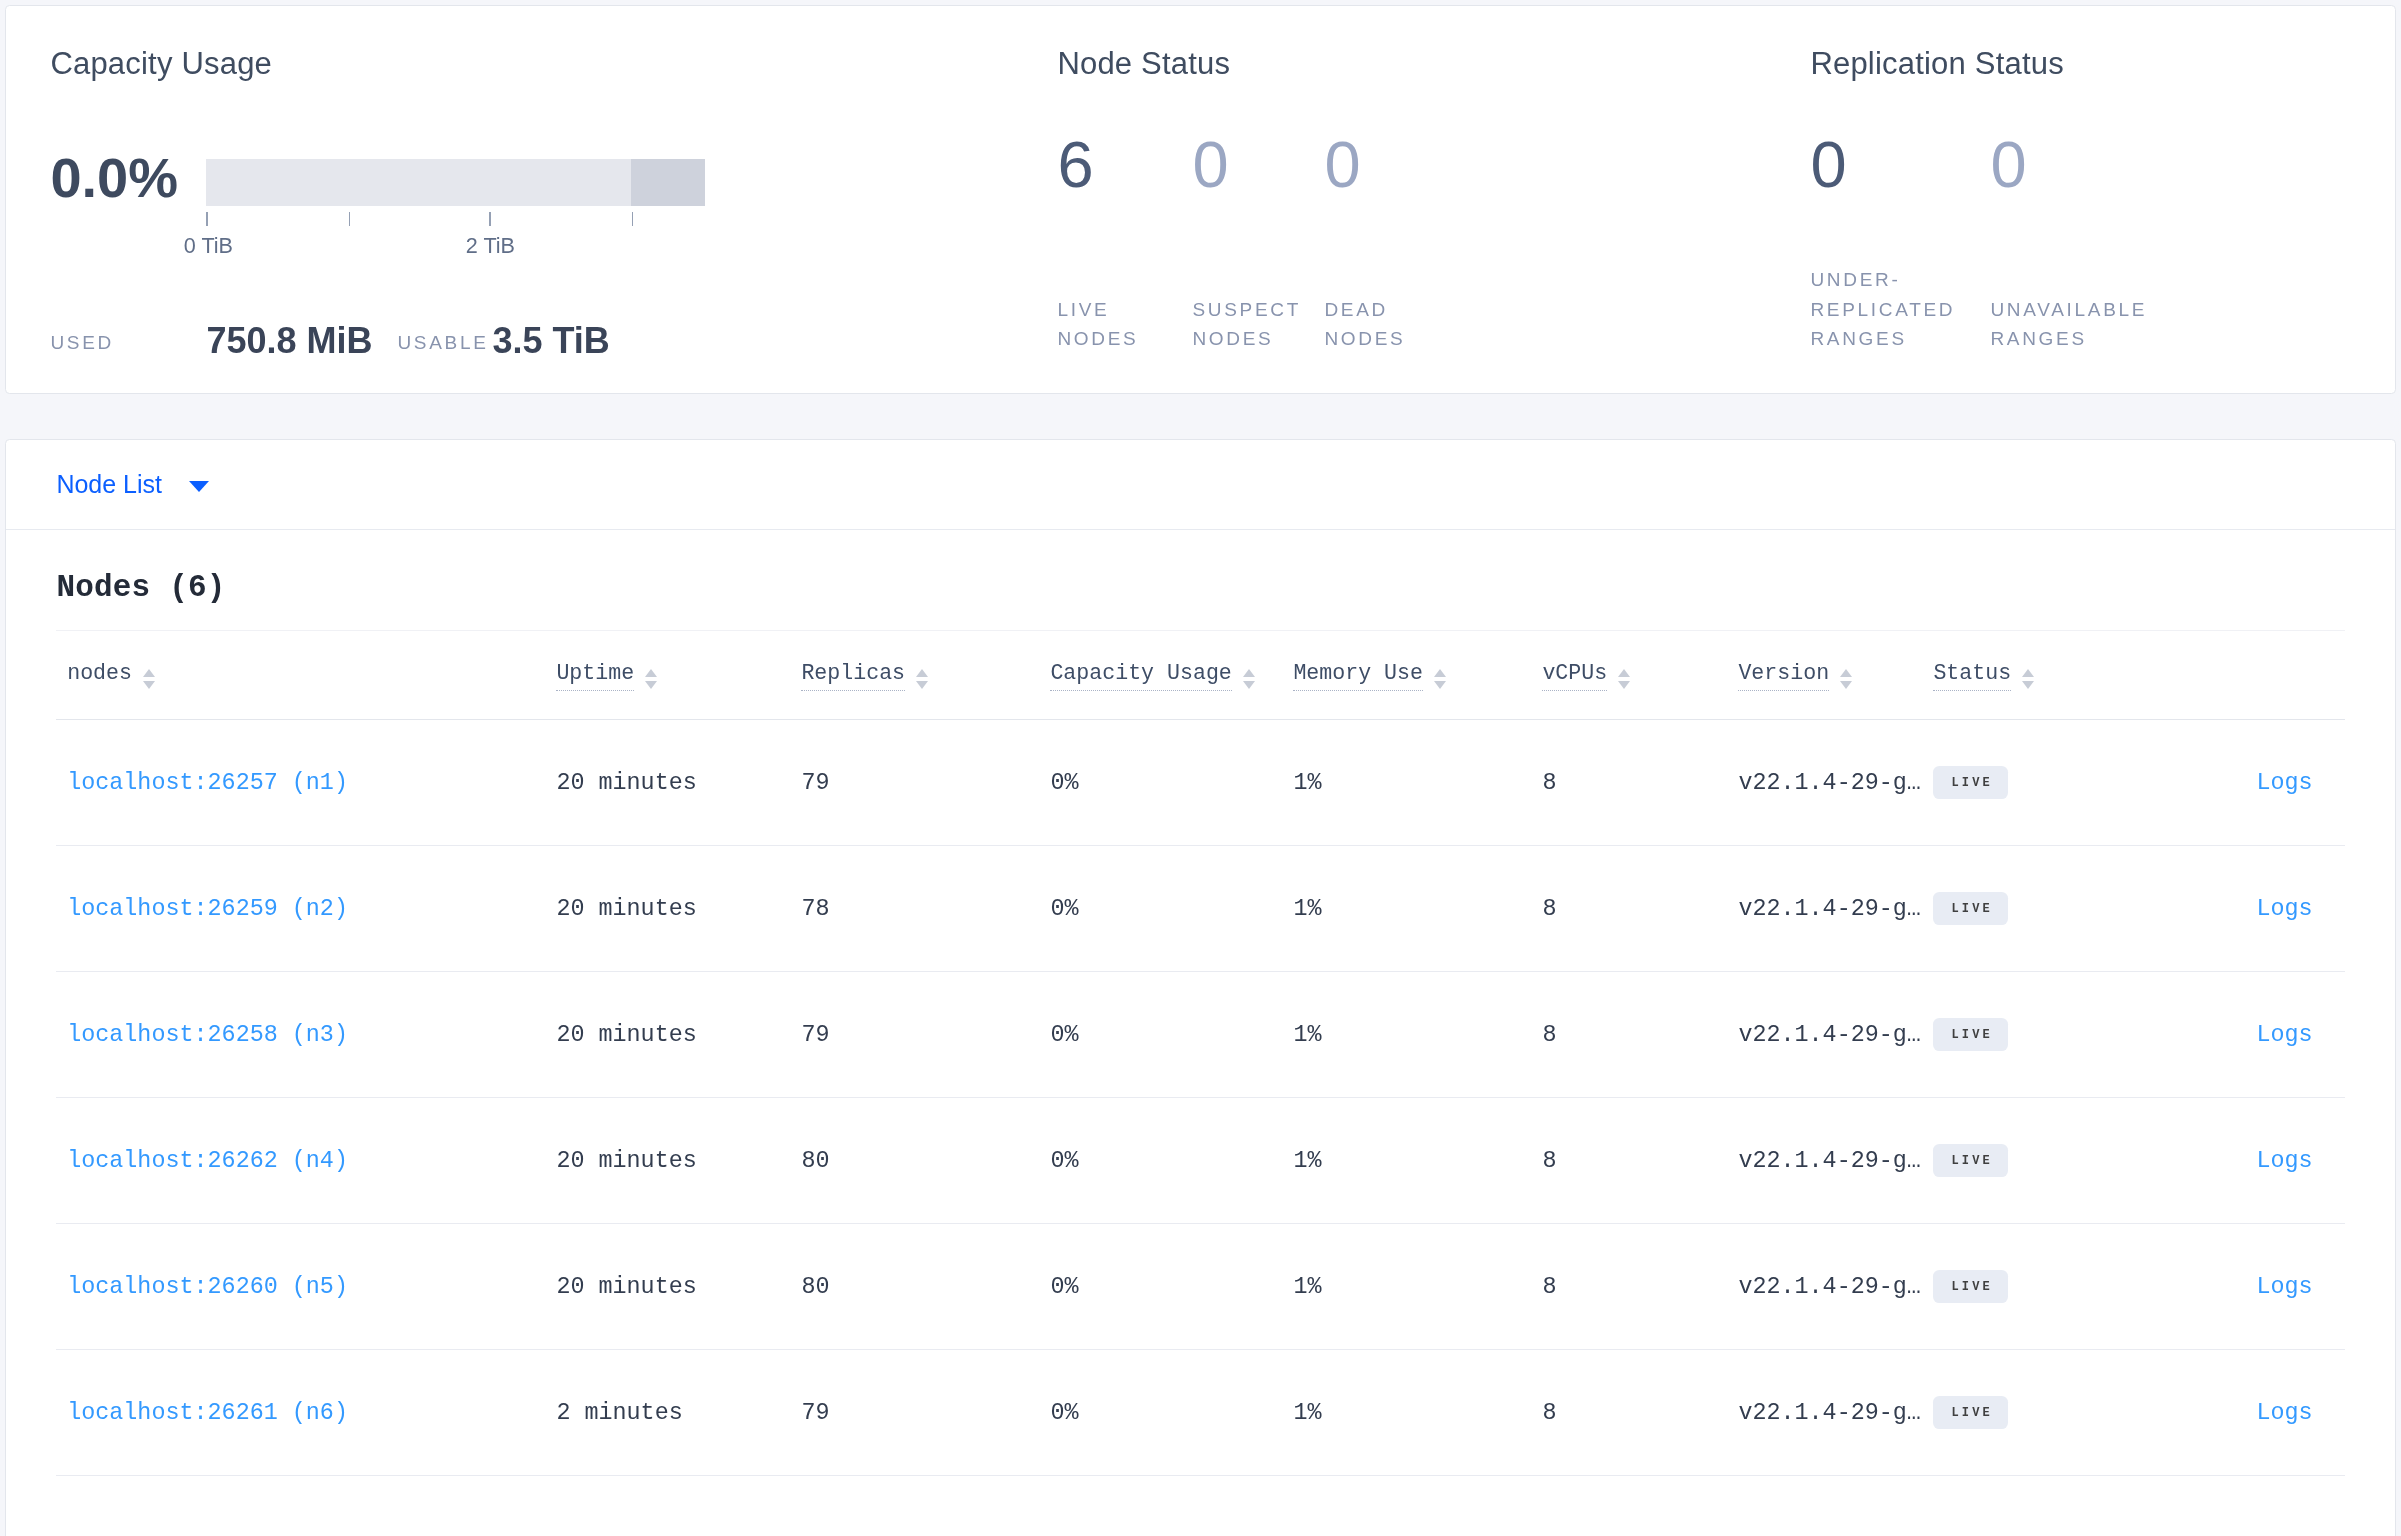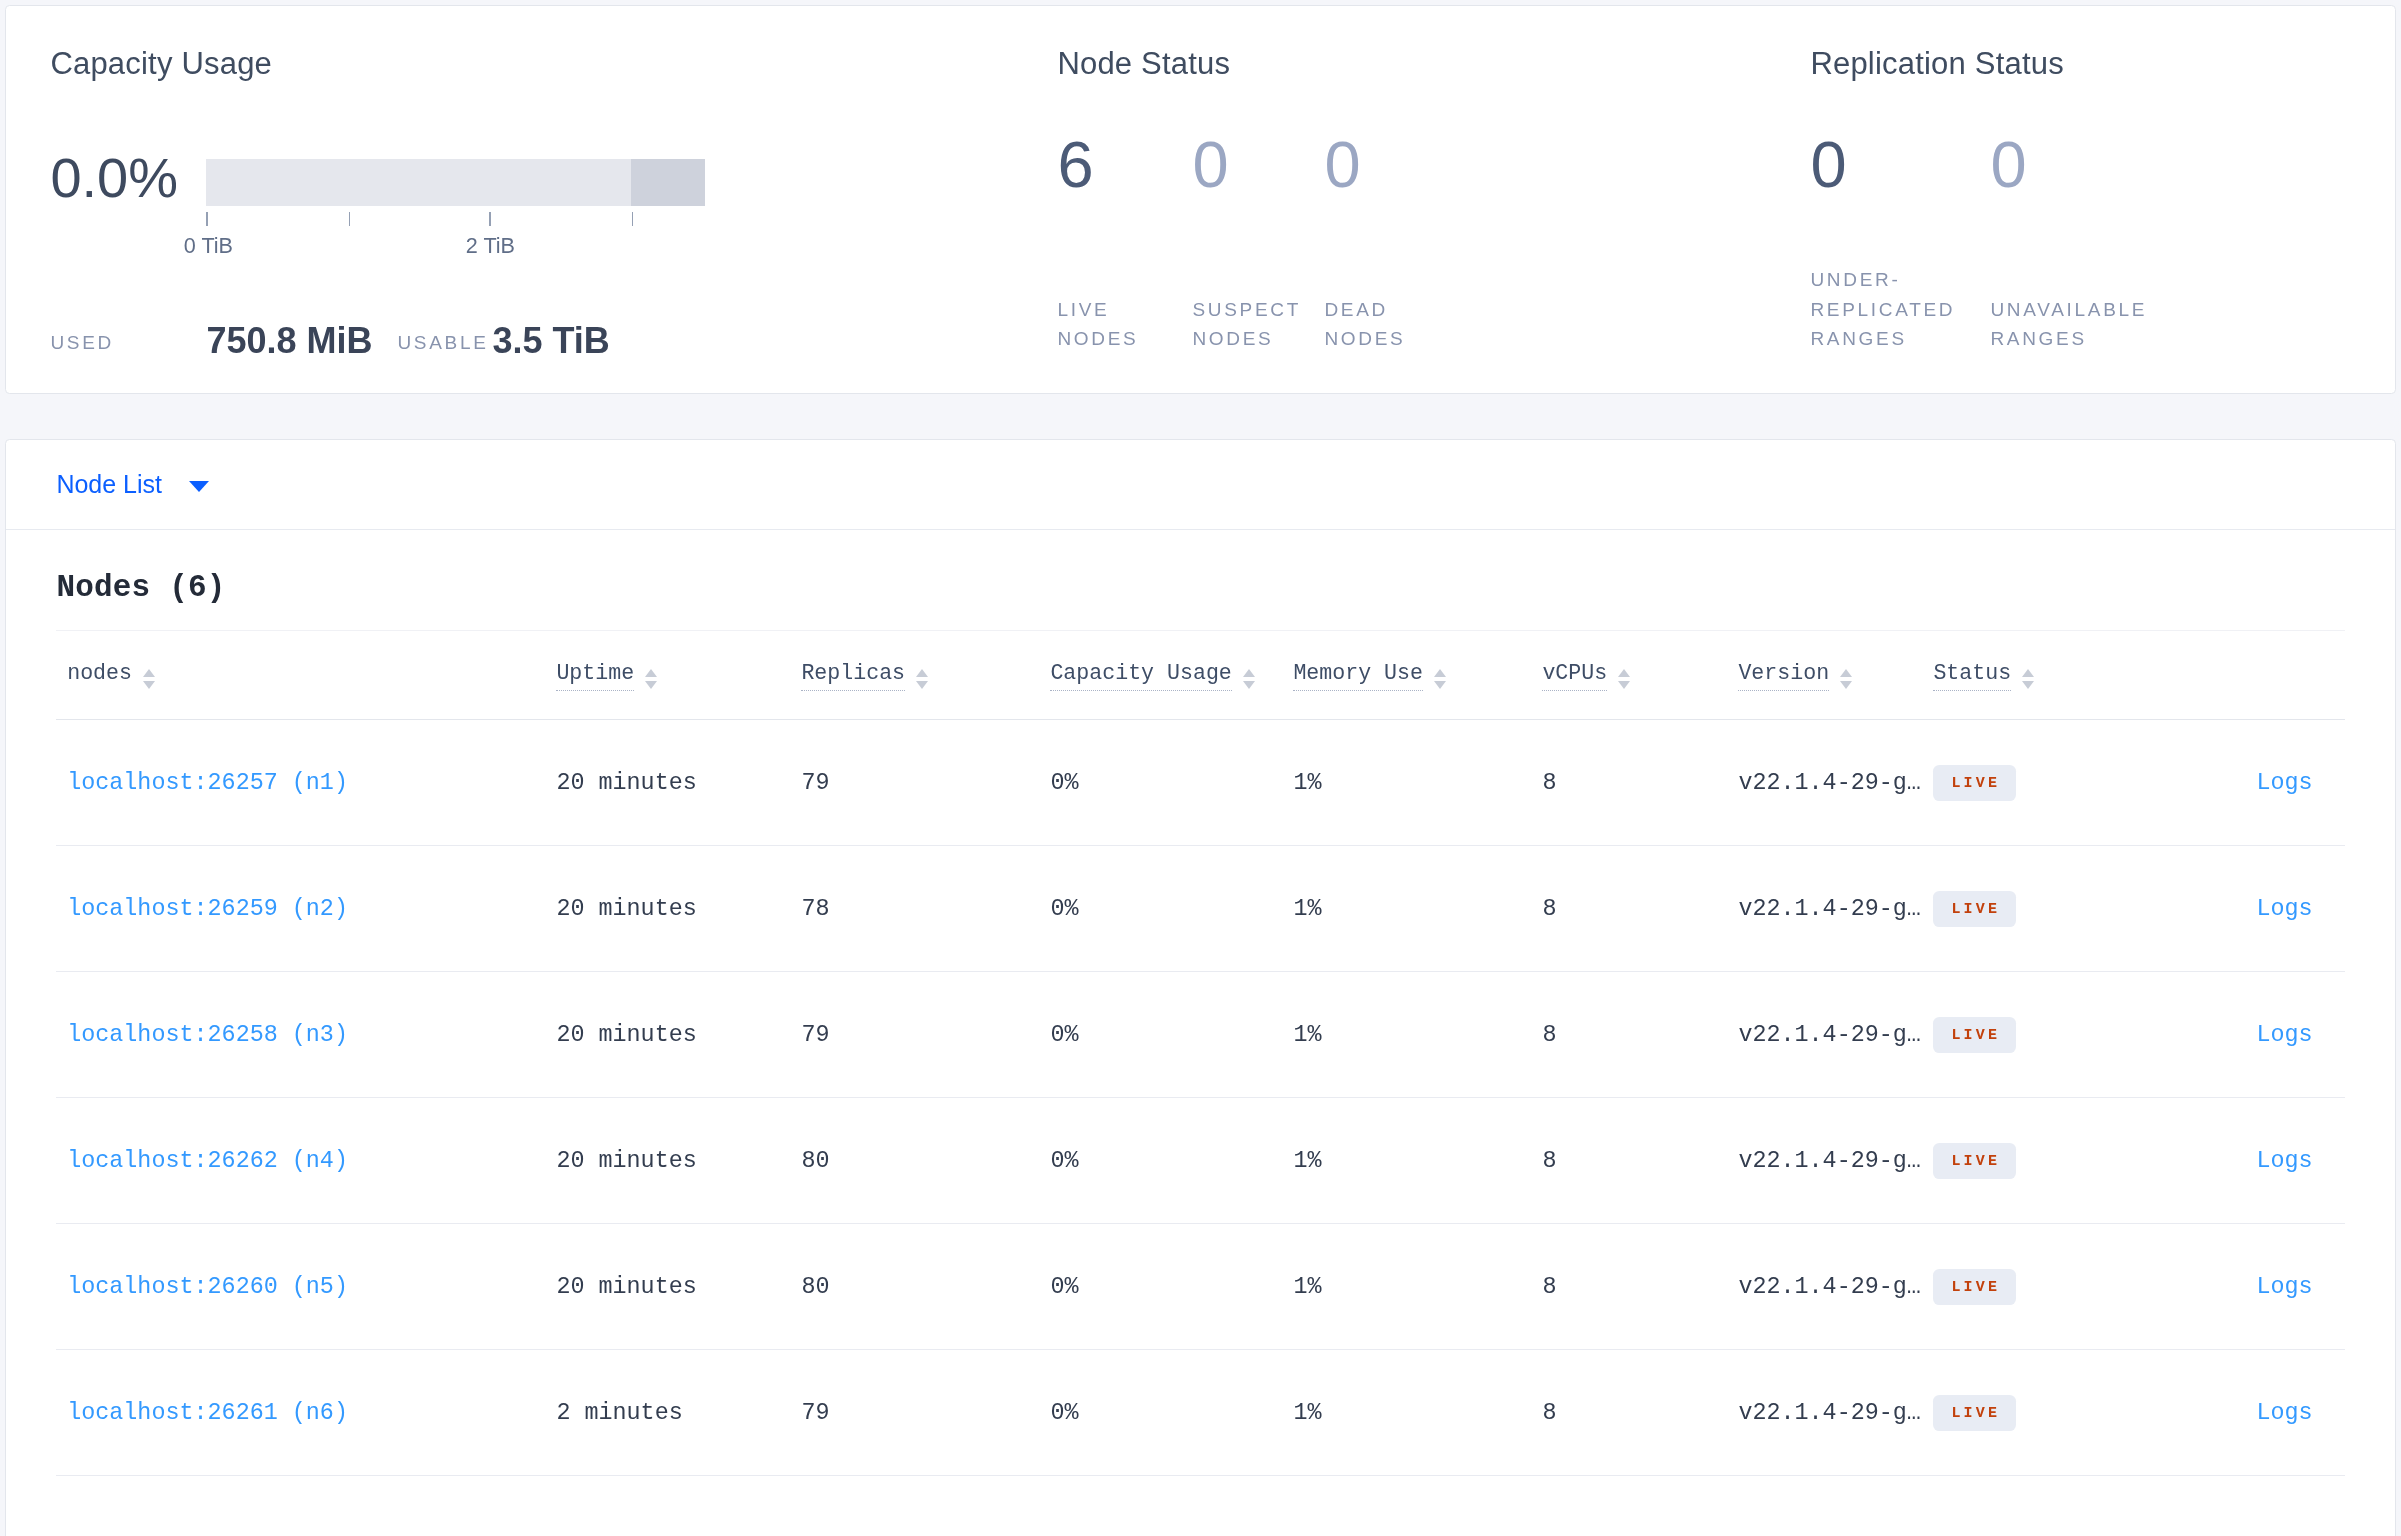--- a/index.html
+++ b/index.html
@@ -19,21 +19,21 @@
   }
   
   #summary-card { top: 5.4px; height: 389px; }
   .section-title {
     position: absolute; top: 40px;
     font-size: 31px; color: #3f4c60; letter-spacing: 0.2px;
   }
   
   #cap-percent {
     position: absolute; left: 44px; top: 141px;
-    font-size: 56px; font-weight: 400; color: #3e4a5f; line-height: 1.1;
+    font-size: 56px; font-weight: 700; color: #3e4a5f; line-height: 1.1;
   }
   #cap-bar {
     position: absolute; left: 200px; top: 153px;
     width: 499px; height: 47px; background: #e5e7ed;
   }
   #cap-bar .dark-seg {
     position: absolute; right: 0; top: 0; bottom: 0;
   }
   #cap-ticks { position: absolute; left: 200px; top: 206px; width: 499px; height: 14.4px; }
   #cap-ticks .tick {
@@ -107,22 +107,22 @@
     border-left: 6.3px solid transparent; border-right: 6.3px solid transparent;
     border-top: 8px solid #c7ccd6;
   }
   .tr { height: 126px; border-bottom: 0.9px solid #e9ebf1; }
   .td { font-size: 23.4px; color: #333d4f; white-space: nowrap; }
   .td a { text-decoration: none; }
   .node-link, .logs-link { color: #3399ff; font-size: 23.4px; cursor: pointer; }
   .td-logs { text-align: right; padding-right: 32px; }
   .status-badge {
     display: inline-block;
-    background: #e8ecf4; color: #c2410c;
-    font-size: 15px; font-weight: 700; letter-spacing: 3.2px;
+    background: #e8ecf4; color: #404040;
+    font-size: 12px; font-weight: 700; letter-spacing: 3.2px;
     padding: 10px 15.3px 9px 18px; border-radius: 6.3px;
   }
 </style>
 </head>
 <body>
 
 <div class="card" id="summary-card">
 
   <div>
     <div class="section-title" style="left:44px">Capacity Usage</div>

